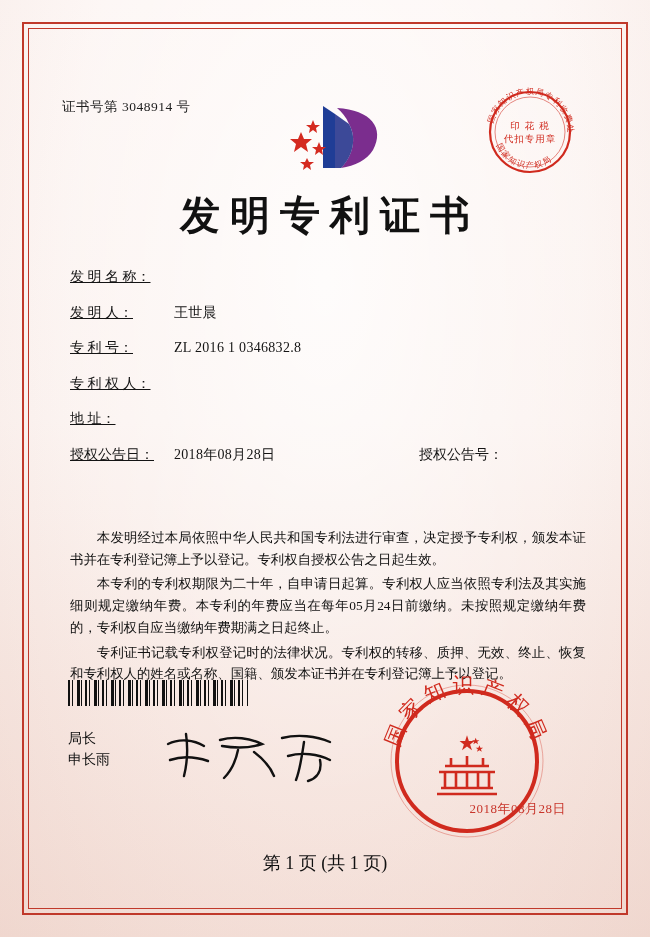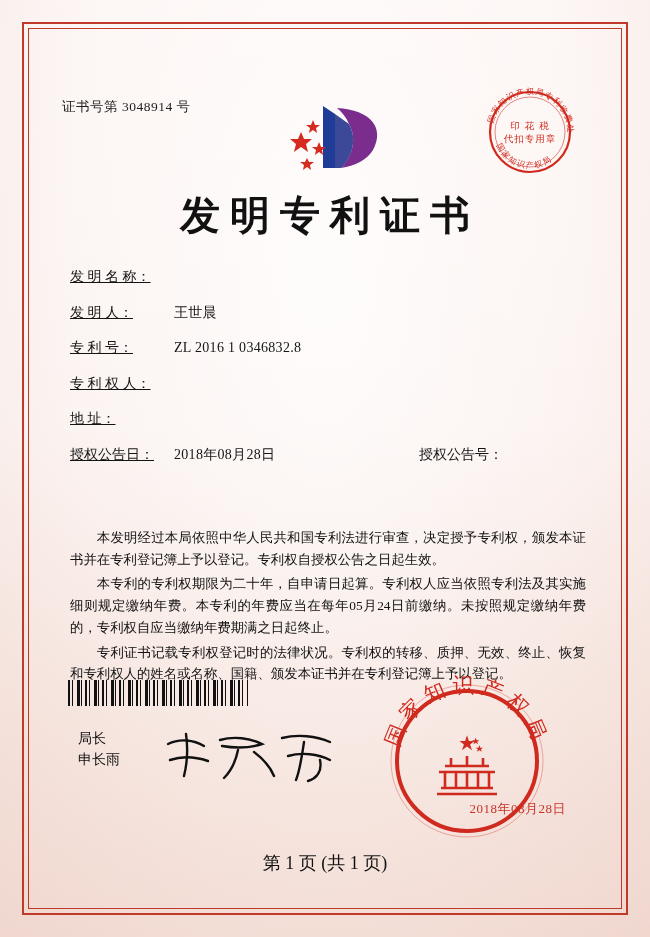--- a/index.html
+++ b/index.html
@@ -168,21 +168,21 @@
       #111 9px, #111 12px,
       transparent 12px, transparent 13px,
       #111 13px, #111 14px,
       transparent 14px, transparent 17px
     );
   }
 
   
   .sig-label {
     position: absolute;
-    left: 38px;
+    left: 28px;
     top: 688px;
     font-size: 14px;
     line-height: 1.5;
     color: #111;
   }
   .sig-hand {
     position: absolute;
     left: 118px;
     top: 686px;
     width: 190px;

